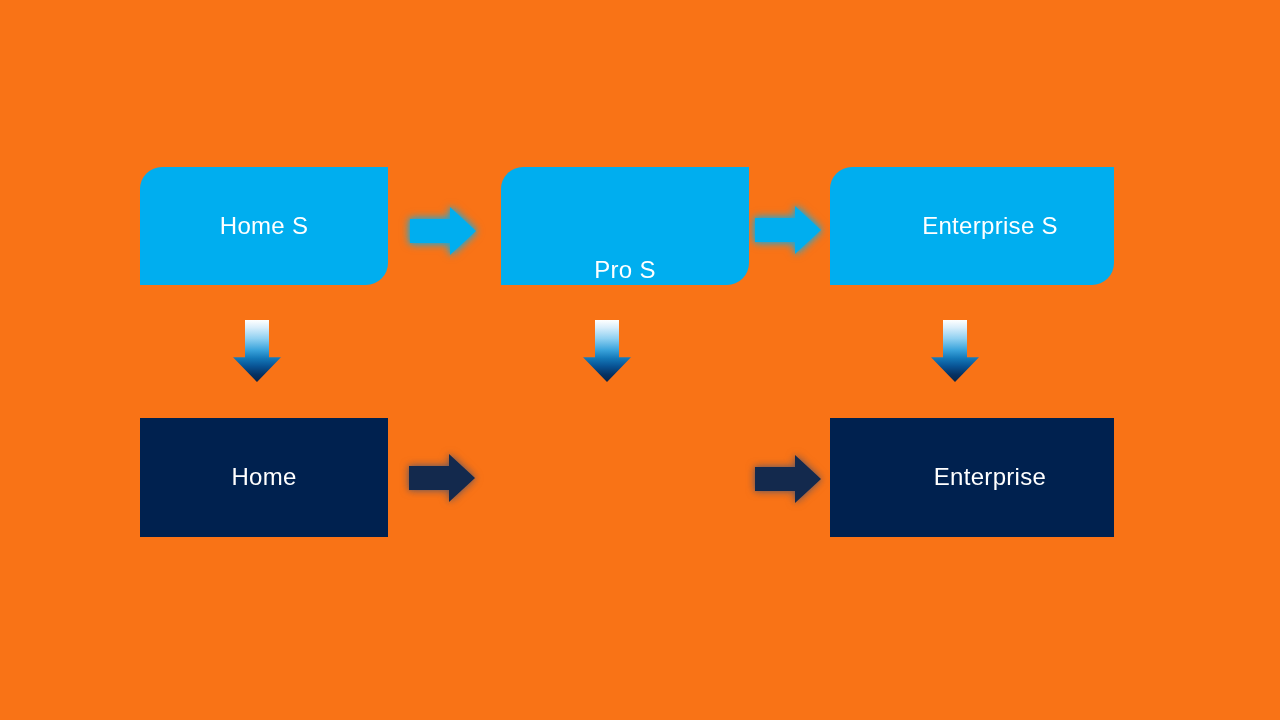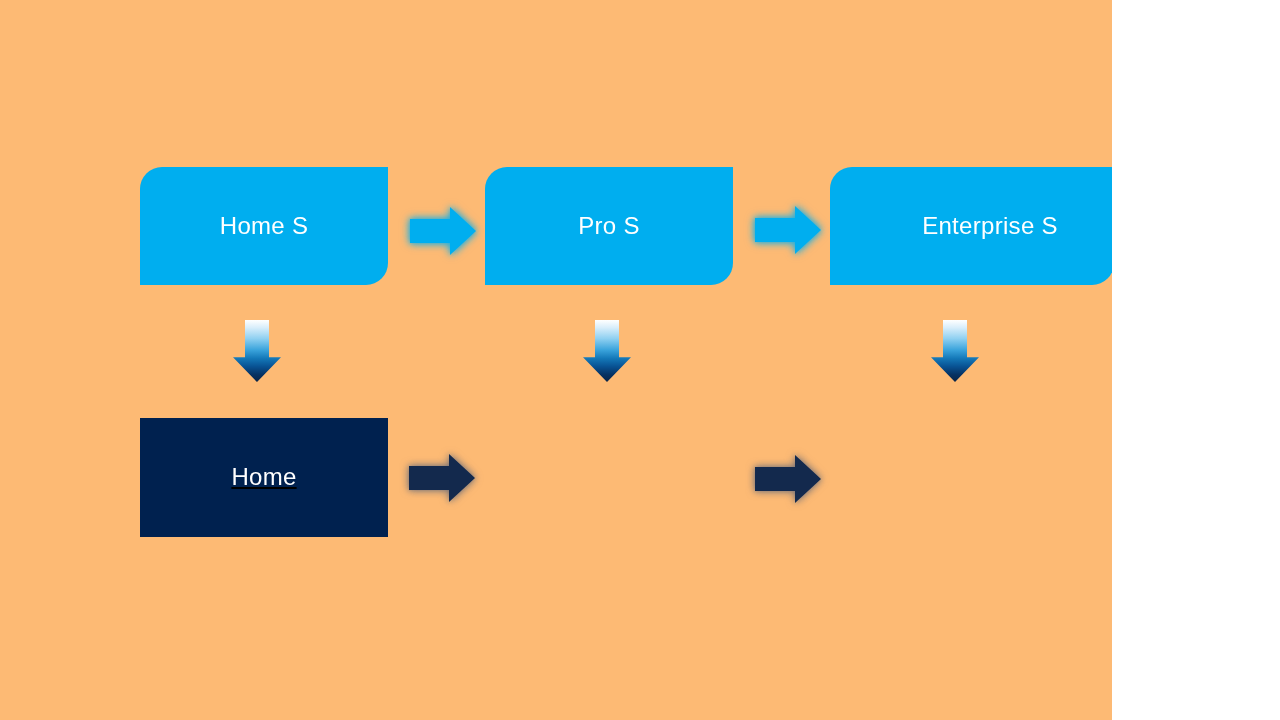--- a/index.html
+++ b/index.html
@@ -5,23 +5,23 @@
   html, body {
     margin: 0;
     padding: 0;
     width: 1280px;
     height: 720px;
     background: #ffffff;
     font-family: "Liberation Sans", sans-serif;
   }
   .canvas {
     position: relative;
-    width: 1112px;
+    width: 1280px;
     height: 720px;
-    background: #fdba74;
+    background: #f97316;
     overflow: hidden;
   }
 
   
   .box {
     position: absolute;
     width: 248px;
     display: flex;
     align-items: center;
     justify-content: center;
@@ -37,24 +37,23 @@
   .box.top {
     top: 167px;
     height: 118px;
     background: #00aeef;
     border-radius: 22px 0 22px 0;
   }
   .box.bottom {
     top: 418px;
     height: 119px;
     background: #00214f;
-    text-decoration: underline;
   }
   .col1 { left: 140px; }
-  .col2 { left: 485px; }
+  .col2 { left: 501px; align-items: flex-end; }
   .col3 { left: 830px; padding-left: 36px; }
 
   
   .r-arrow-wrap {
     position: absolute;
     width: 66px;
     height: 48px;
   }
   .r-arrow-wrap.cyan {
     filter: drop-shadow(0 0 4px rgba(0, 174, 239, 0.85)) drop-shadow(0 0 2px rgba(0, 174, 239, 0.55));
@@ -118,20 +117,23 @@
     <div class="r-arrow cyan-fill"></div>
   </div>
 
   <div class="d-arrow da-1"></div>
   <div class="d-arrow da-2"></div>
   <div class="d-arrow da-3"></div>
 
   <div class="box bottom col1">
     <span class="label">Home</span>
   </div>
+  <div class="box bottom col3">
+    <span class="label">Enterprise</span>
+  </div>
 
   <div class="r-arrow-wrap navy ra-bot-1">
     <div class="r-arrow navy-fill"></div>
   </div>
   <div class="r-arrow-wrap navy ra-bot-2">
     <div class="r-arrow navy-fill"></div>
   </div>
 
 </div>
 

